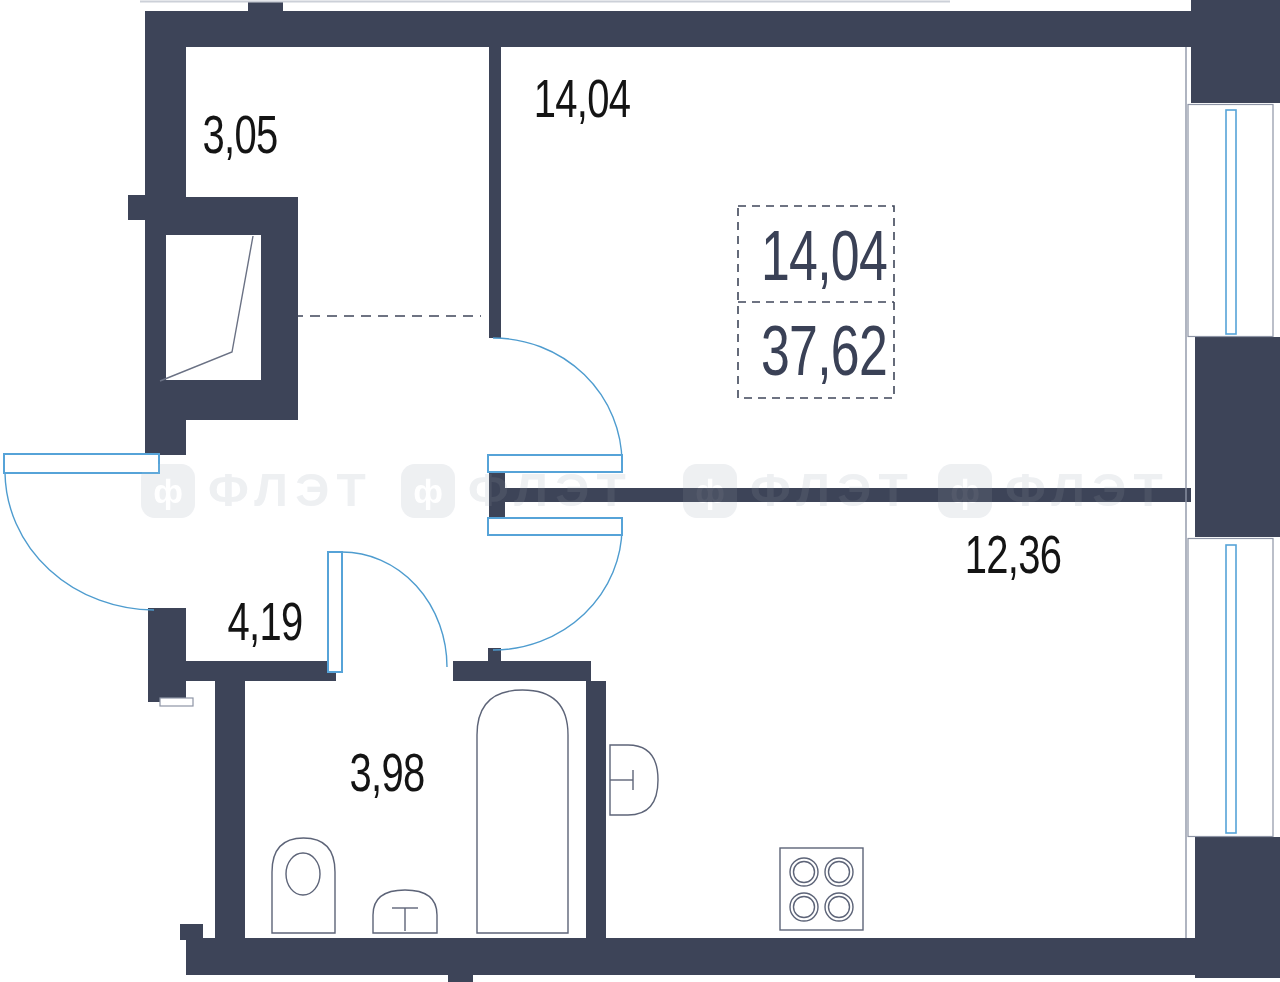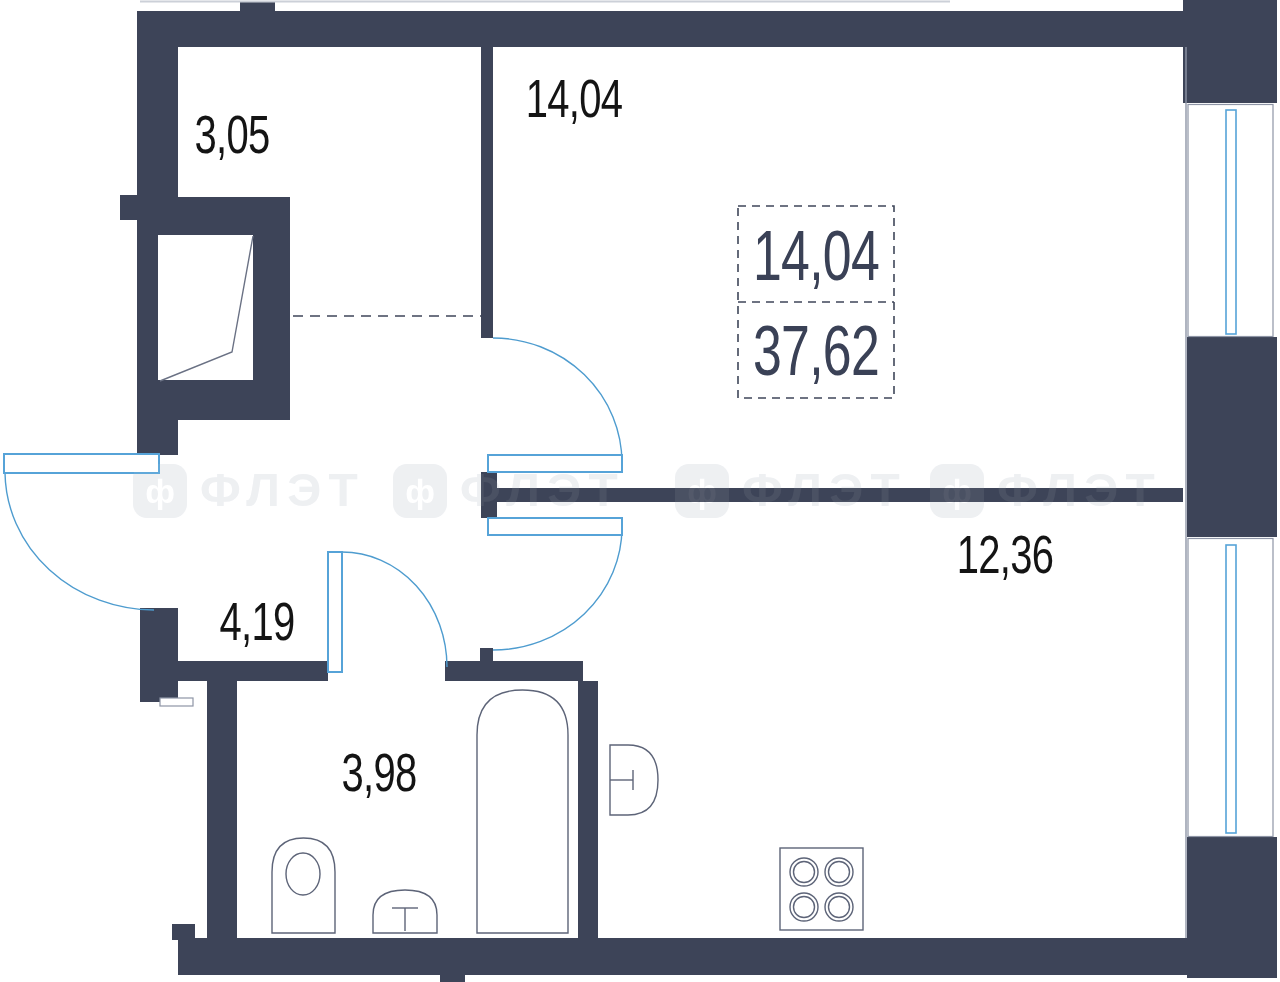--- a/index.html
+++ b/index.html
@@ -6,21 +6,21 @@
     --wall:#3d4458;
     --door:#56a3d8;
     --fixture:#5d6478;
     --label:#141414;
     --summary:#3a4156;
     --wm:#edeff2;
   }
   html,body{margin:0;padding:0;background:#fff;}
   .plan{position:relative;width:1280px;height:982px;background:#fff;overflow:hidden;
         font-family:"Liberation Sans",sans-serif;}
-  .layer{position:absolute;inset:0;}
+  .layer{position:absolute;inset:0;margin-left:8px;}
   .w{position:absolute;background:var(--wall);}
   svg.overlay{position:absolute;inset:0;}
   .lbl{position:absolute;transform:translate(-50%,-50%) scaleX(.74);
        font-size:54px;letter-spacing:-1px;color:var(--label);white-space:nowrap;}
   .lbl-sum{font-size:70px;color:var(--summary);}
   .wm-logo{position:absolute;width:54px;height:54px;border-radius:14px;background:var(--wm);
            display:flex;align-items:center;justify-content:center;
            font-weight:bold;font-size:34px;color:#ffffff;}
   .wm-text{position:absolute;height:56px;line-height:56px;font-weight:bold;font-size:46px;
            letter-spacing:7px;color:var(--wm);transform:scaleX(1.04);transform-origin:left;}

